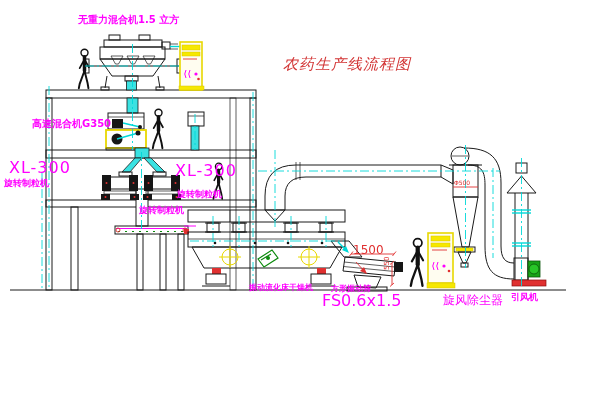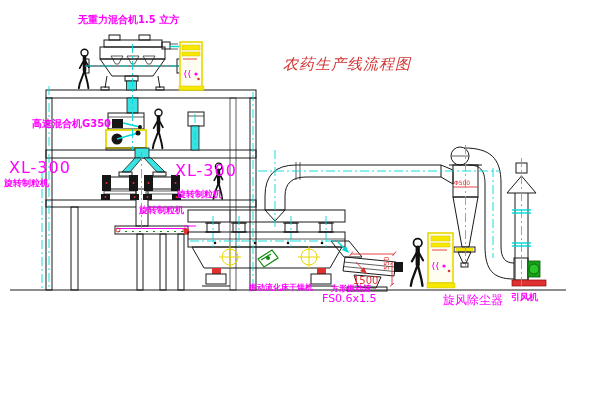--- a/index.html
+++ b/index.html
@@ -314,23 +314,23 @@
 <div class="lbl" style="left:4px;top:179px;font-size:9px;font-weight:600;">旋转制粒机</div>
 
 <div class="lbl" style="left:175px;top:163px;font-size:16px;letter-spacing:1px;">XL-300</div>
 <div class="lbl" style="left:177px;top:190px;font-size:9px;font-weight:600;">旋转制粒机</div>
 
 <div class="lbl" style="left:139px;top:206px;font-size:9px;font-weight:600;">旋转制粒机</div>
 
 <div class="lbl" style="left:217px;top:284px;font-size:8px;font-weight:600;margin-left:32px;">振动流化床干燥机</div>
 
 <div class="lbl" style="left:331px;top:285px;font-size:8px;font-weight:600;text-align:right;">方形振动筛</div>
-<div class="lbl" style="left:322px;top:293px;font-size:11px;text-align:right;">FS0.6x1.5</div>
+<div class="lbl" style="left:322px;top:293px;font-size:16px;text-align:right;">FS0.6x1.5</div>
 
 <div class="lbl" style="left:443px;top:294px;font-size:12px;font-weight:400;">旋风除尘器</div>
 
 <div class="lbl" style="left:511px;top:293px;font-size:9px;font-weight:600;">引风机</div>
 
-<div class="lbl dim" style="left:353px;top:244px;font-size:10px;margin-top:32px;">1500</div>
+<div class="lbl dim" style="left:353px;top:244px;font-size:12px;">1500</div>
 <div class="lbl dim" style="left:384px;top:270px;font-size:7px;transform:rotate(-90deg);transform-origin:left top;">550</div>
 <div class="lbl dim" style="left:454px;top:180px;font-size:6px;">Φ500</div>
 
 </div>
 
 </body></html>

